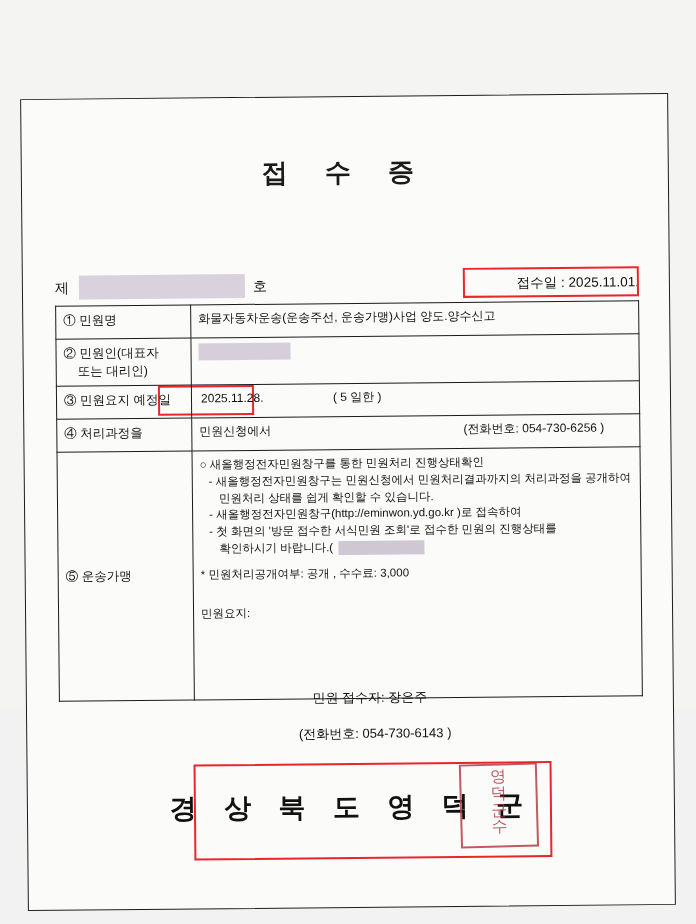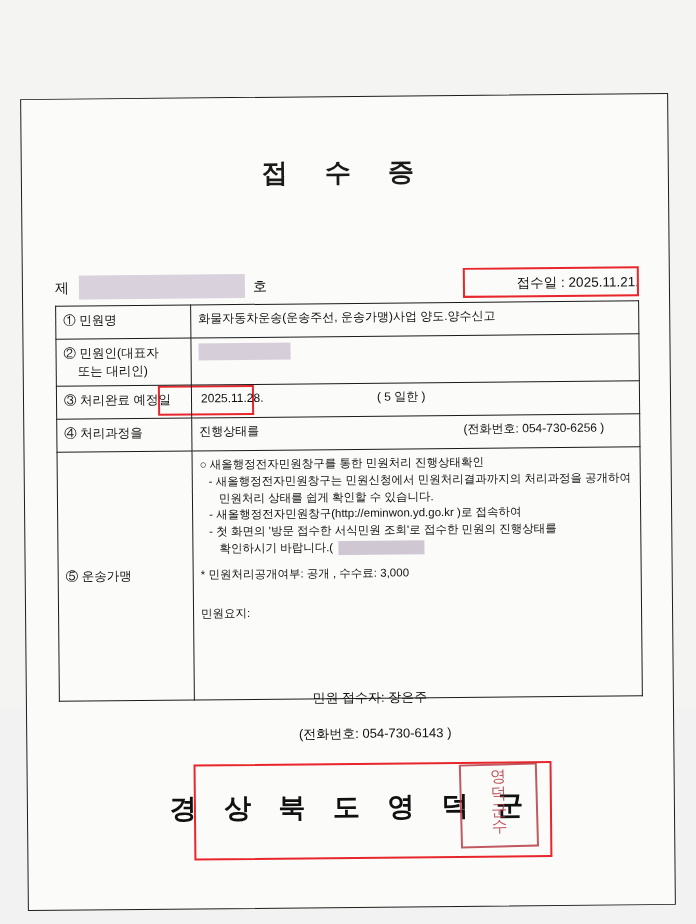--- a/index.html
+++ b/index.html
@@ -150,21 +150,21 @@
     filter: blur(0.6px);
     vertical-align: middle;
     margin-left: 2px;
   }
   .due-date-val {
     display: inline-block;
     padding-left: 2px;
   }
   .five-days {
     display: inline-block;
-    margin-left: 110px;
+    margin-left: 66px;
   }
   .phone-right {
     float: right;
     margin-right: 28px;
   }
   .notice-cell {
     height: 238px;
     font-size: 11.5px;
     line-height: 1.6;
   }
@@ -228,21 +228,21 @@
     <div class="inner">
 
       <div class="doc-title">접 수 증</div>
 
       <div class="serial-row">
         <span class="serial-je">제</span>
         <span class="serial-redact"></span>
         <span class="serial-ho">호</span>
         <span class="receipt-date">
           <span>접수일 :</span>
-          <span>2025.11.21.</span>
+          <span>2025.11.01.</span>
         </span>
       </div>
 
       <div class="hl-box hl-receipt-date"></div>
       <div class="hl-box hl-due-date"></div>
       <div class="hl-box hl-stamp"></div>
 
       <table class="form">
         <tbody>
             <tr class="row1">
@@ -257,34 +257,34 @@
             <span>②</span>
             민원인(대표자<br>&nbsp;&nbsp;&nbsp;&nbsp;또는 대리인)
           </td>
           <td>
             <span class="redact-sm"></span>
           </td>
         </tr>
         <tr class="row1">
           <td class="label cell-mid">
             <span>③</span>
-            <span>처리완료 예정일</span>
+            <span>민원요지 예정일</span>
           </td>
           <td class="cell-mid">
             <span class="due-date-val">2025.11.28.</span>
             <span class="five-days">( 5 일한 )</span>
           </td>
         </tr>
         <tr class="row1">
           <td class="label cell-mid">
             <span>④</span>
             <span>처리과정을</span>
           </td>
           <td class="cell-mid">
-            <span>진행상태를</span>
+            <span>민원신청에서</span>
             <span class="phone-right">(전화번호:  054-730-6256  )</span>
           </td>
         </tr>
         <tr>
           <td class="label" style="vertical-align:middle; text-align:left;">
             <span>⑤</span>
             <span>운송가맹</span>
           </td>
           <td class="notice-cell">
             <div class="notice-bullet">○ 새올행정전자민원창구를 통한 민원처리 진행상태확인</div>

